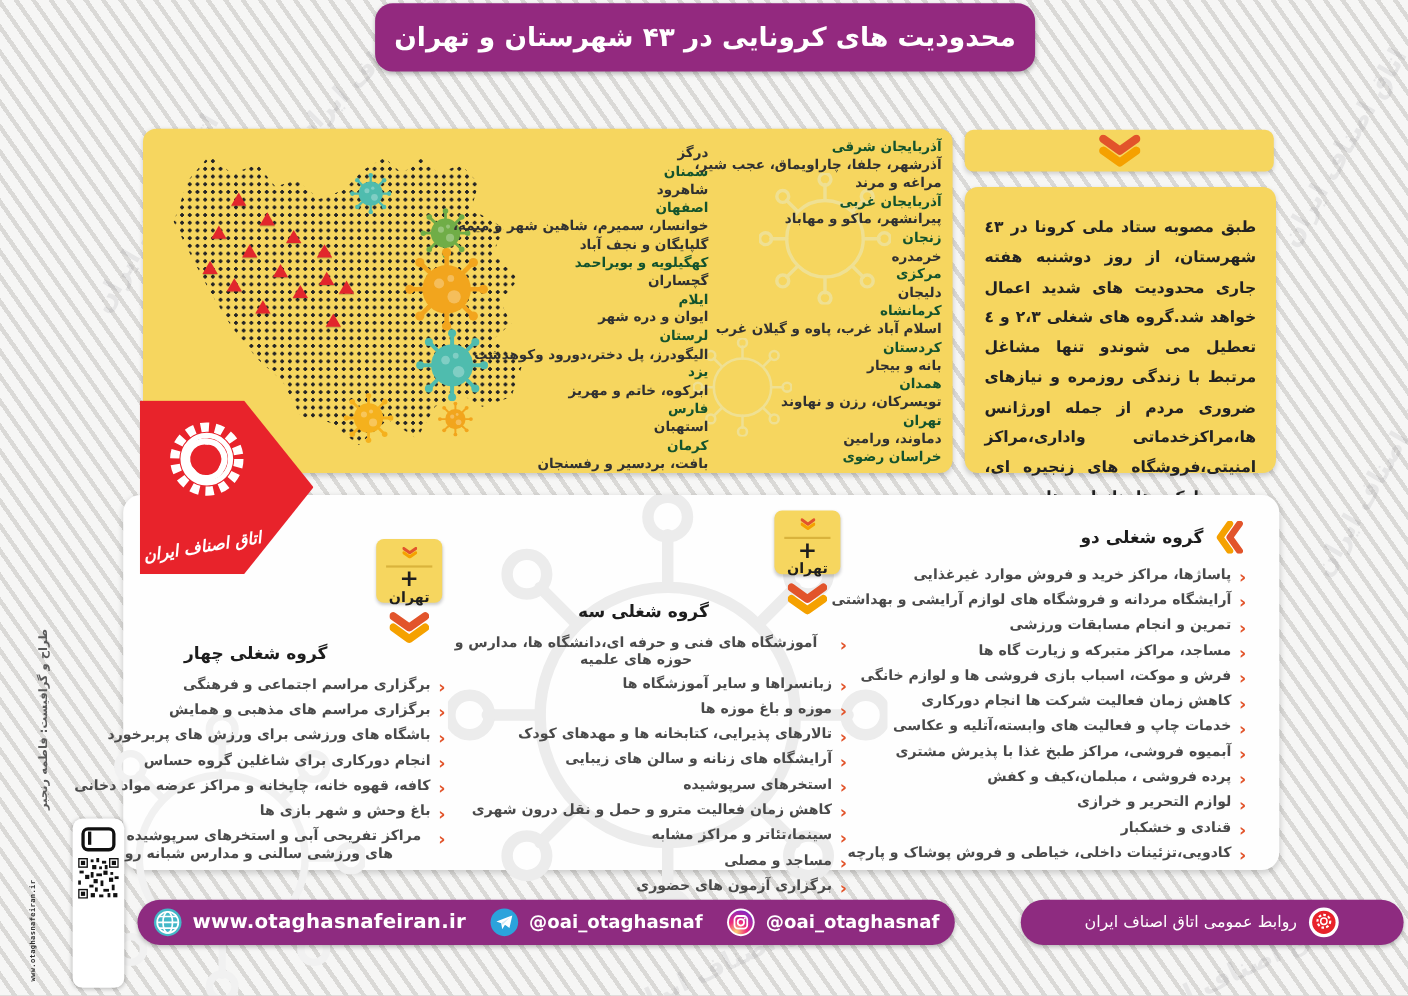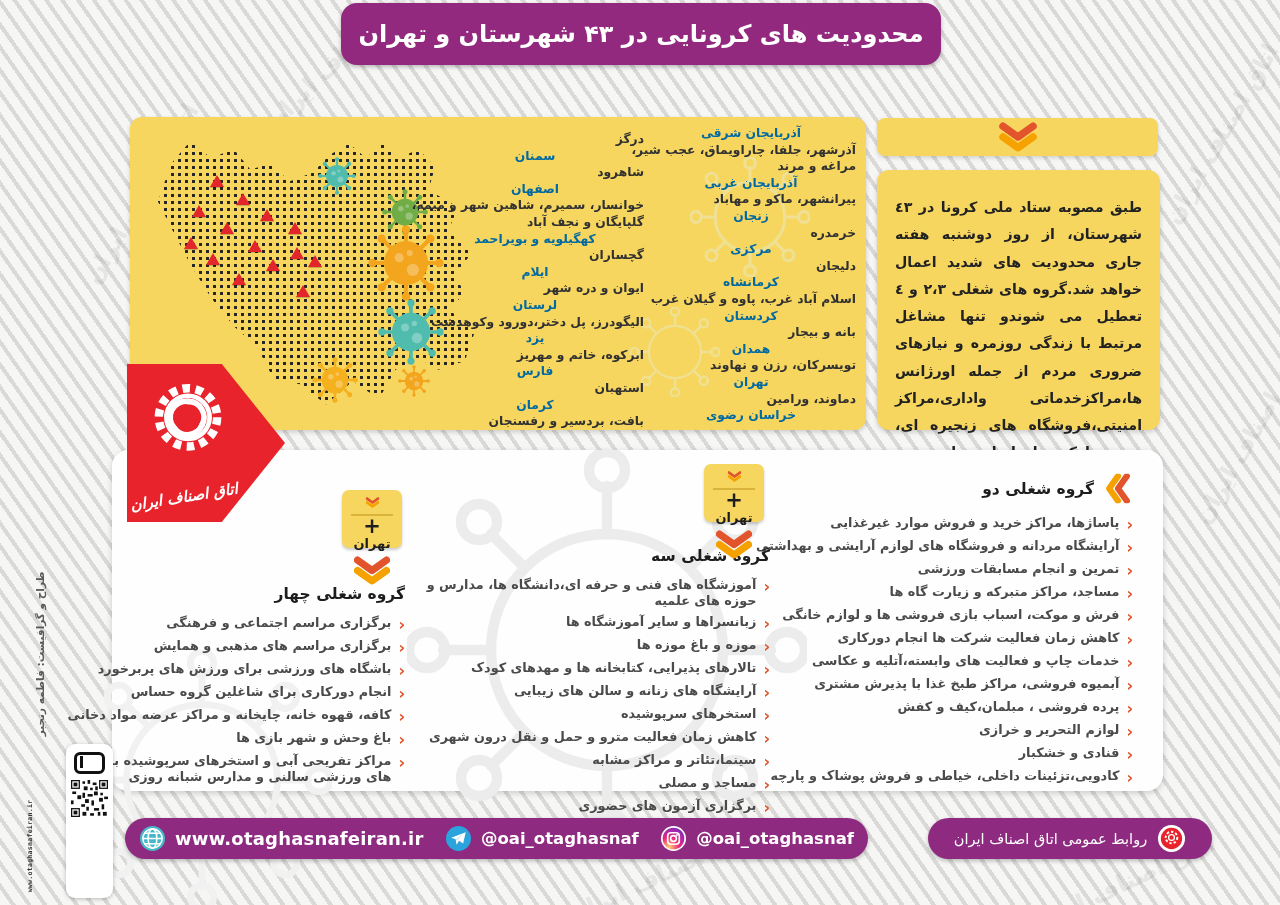--- a/index.html
+++ b/index.html
@@ -36,21 +36,21 @@
     position:absolute; width:0; height:0;
     border-left:7px solid transparent; border-right:7px solid transparent;
     border-bottom:12px solid #e2262c;
     filter:drop-shadow(0 1px 0 rgba(0,0,0,.2));
   }
   .virus{ position:absolute; }
   .map-col{ position:absolute; direction:rtl; text-align:right; }
   .map-col-right{ right:10px; top:8px; width:210px; }
   .map-col-mid{ right:222px; top:14px; width:218px; }
   .map-line{ font-size:12.3px; line-height:16.6px; font-weight:bold; color:#313131; white-space:nowrap; }
-  .map-line.province{ color:#0369a1;text-align:center; }
+  .map-line.province{ color:#14532d; }
 
   
   .arrow-box{
     position:absolute; left:877px; top:118px; width:281px; height:38px;
     background:#f6d65f; border-radius:8px; display:flex; align-items:center; justify-content:center;
     box-shadow:0 2px 4px rgba(0,0,0,.15);
   }
   .info-box{
     position:absolute; left:877px; top:170px; width:283px; height:260px;
     background:#f6d65f; border-radius:12px; padding:24px 18px;
@@ -75,21 +75,21 @@
   }
 
   
   .white-box{
     position:absolute; left:112px; top:450px; width:1051px; height:341px;
     background:#fefefe; border-radius:16px; box-shadow:0 2px 6px rgba(0,0,0,.18);
   }
   .virus-watermark{ position:absolute; left:295px; top:0px; color:#ececec; }
   .virus-watermark2{ position:absolute; left:-40px; top:200px; color:#f1f1f1; }
 
-  .group{ position:absolute; direction:rtl; text-align:right; }
+  .group{ position:absolute; direction:rtl; text-align:center; }
   .group-title{ font-size:15.5px; font-weight:bold; color:#1d1d1d; }
   .g-head{ display:flex; align-items:center; gap:9px; margin-bottom:14px; }
   .g-item{ display:flex; gap:7px; align-items:flex-start; margin-bottom:4px; }
   .g-marker::before{ content:"‹"; color:#e2542b; font-weight:900; font-size:16px; line-height:16px; }
   .g-text{ font-size:12.8px; font-weight:bold; color:#4a4a4a; line-height:16.4px; }
   .group-two{ right:30px; top:26px; width:410px; }
   .group-three{ right:393px; top:97px; width:370px; }
   .group-three .group-title{ margin-bottom:12px; }
   .group-four{ right:758px; top:135px; width:345px; }
   .group-four .group-title{ margin-bottom:12px; }
@@ -107,21 +107,21 @@
   .big-arrow{ position:absolute; z-index:3; }
   .arrow3{ left:604px; top:80px; }
   .arrow4{ left:242px; top:106px; }
 
   
   .fbar{
     position:absolute; top:818px; height:41px; background:#8e2b80; border-radius:21px;
     display:flex; align-items:center; color:#fff; box-shadow:0 2px 4px rgba(0,0,0,.25);
   }
   .fbar1{ left:125px; width:743px; justify-content:space-between; padding:0 14px; }
-  .fbar2{ left:928px; width:284px; justify-content:center; gap:10px; padding:0 10px; }
+  .fbar2{ left:928px; width:348px; justify-content:center; gap:10px; padding:0 10px; }
   .f-entry{ display:flex; align-items:center; gap:9px; font-weight:bold; }
   .f-url{ font-size:18px; letter-spacing:.2px; }
   .f-handle{ font-size:16.5px; }
   .f-pr{ font-size:14.5px; direction:rtl; }
 
   
   .qr-card{
     position:absolute; left:66px; top:744px; width:47px; height:154px;
     background:#fff; border-radius:9px; box-shadow:0 1px 4px rgba(0,0,0,.25);
     display:flex; flex-direction:column; align-items:center; padding-top:8px; gap:6px; z-index:4;

